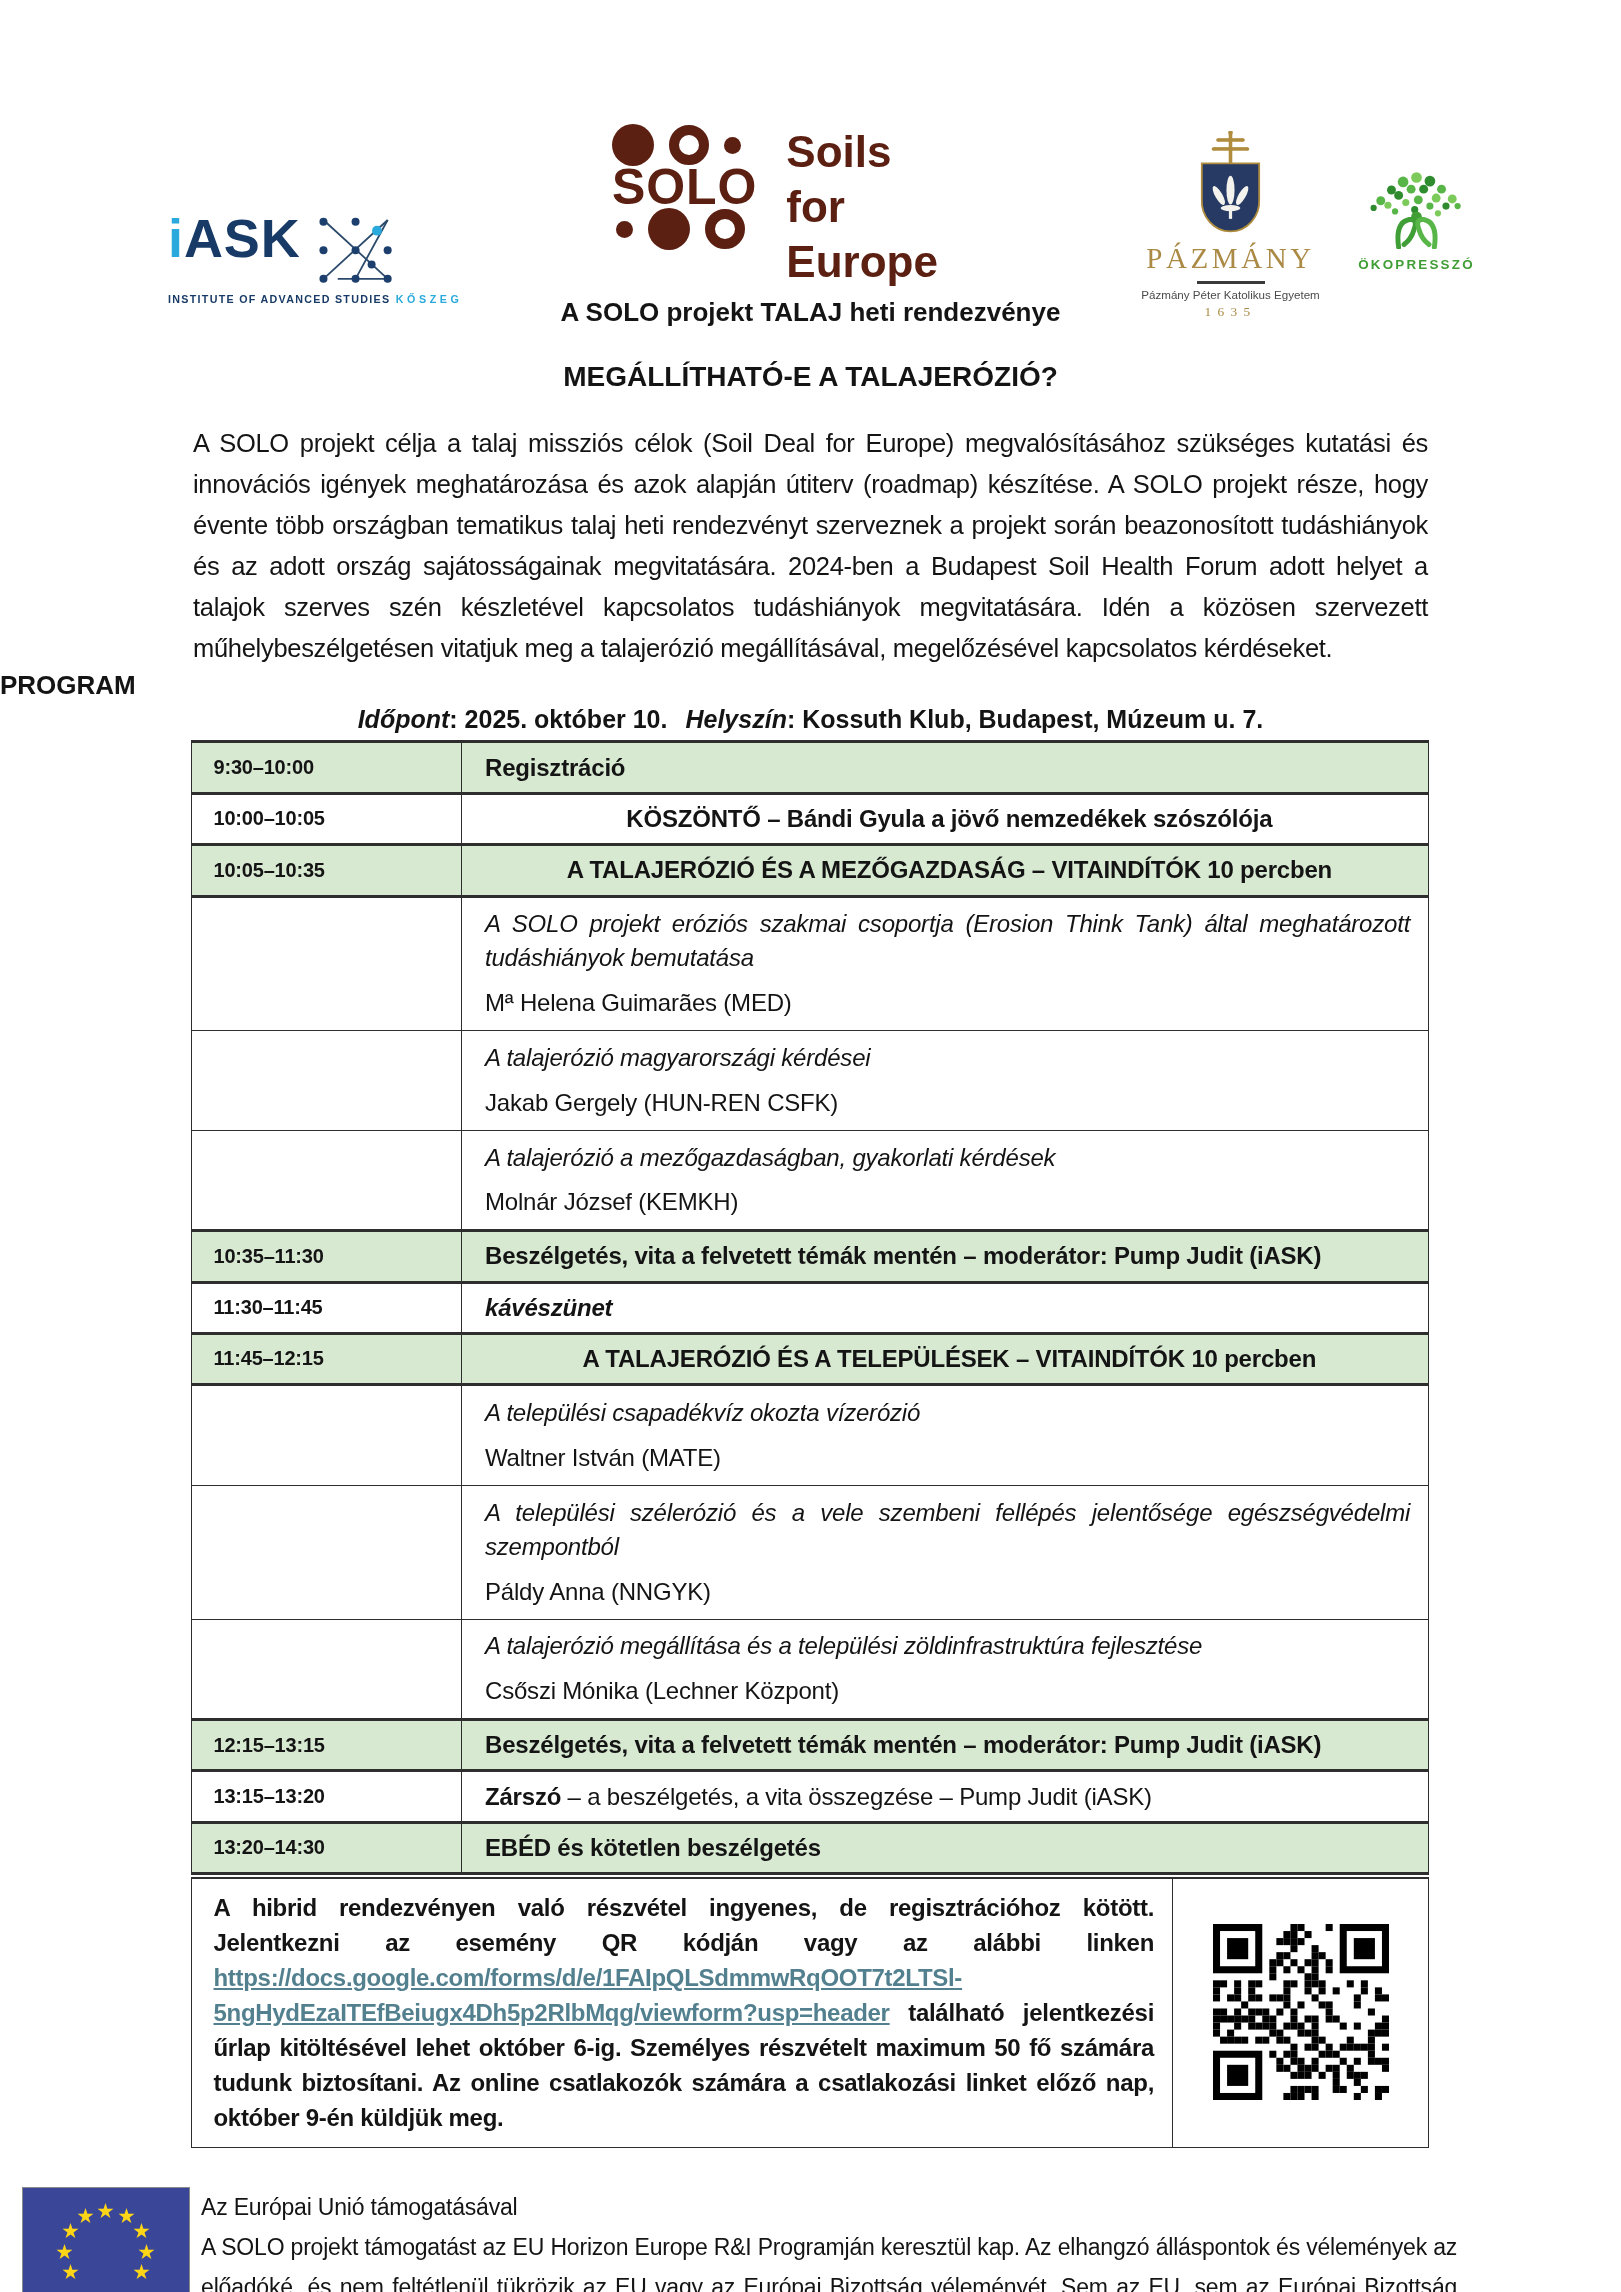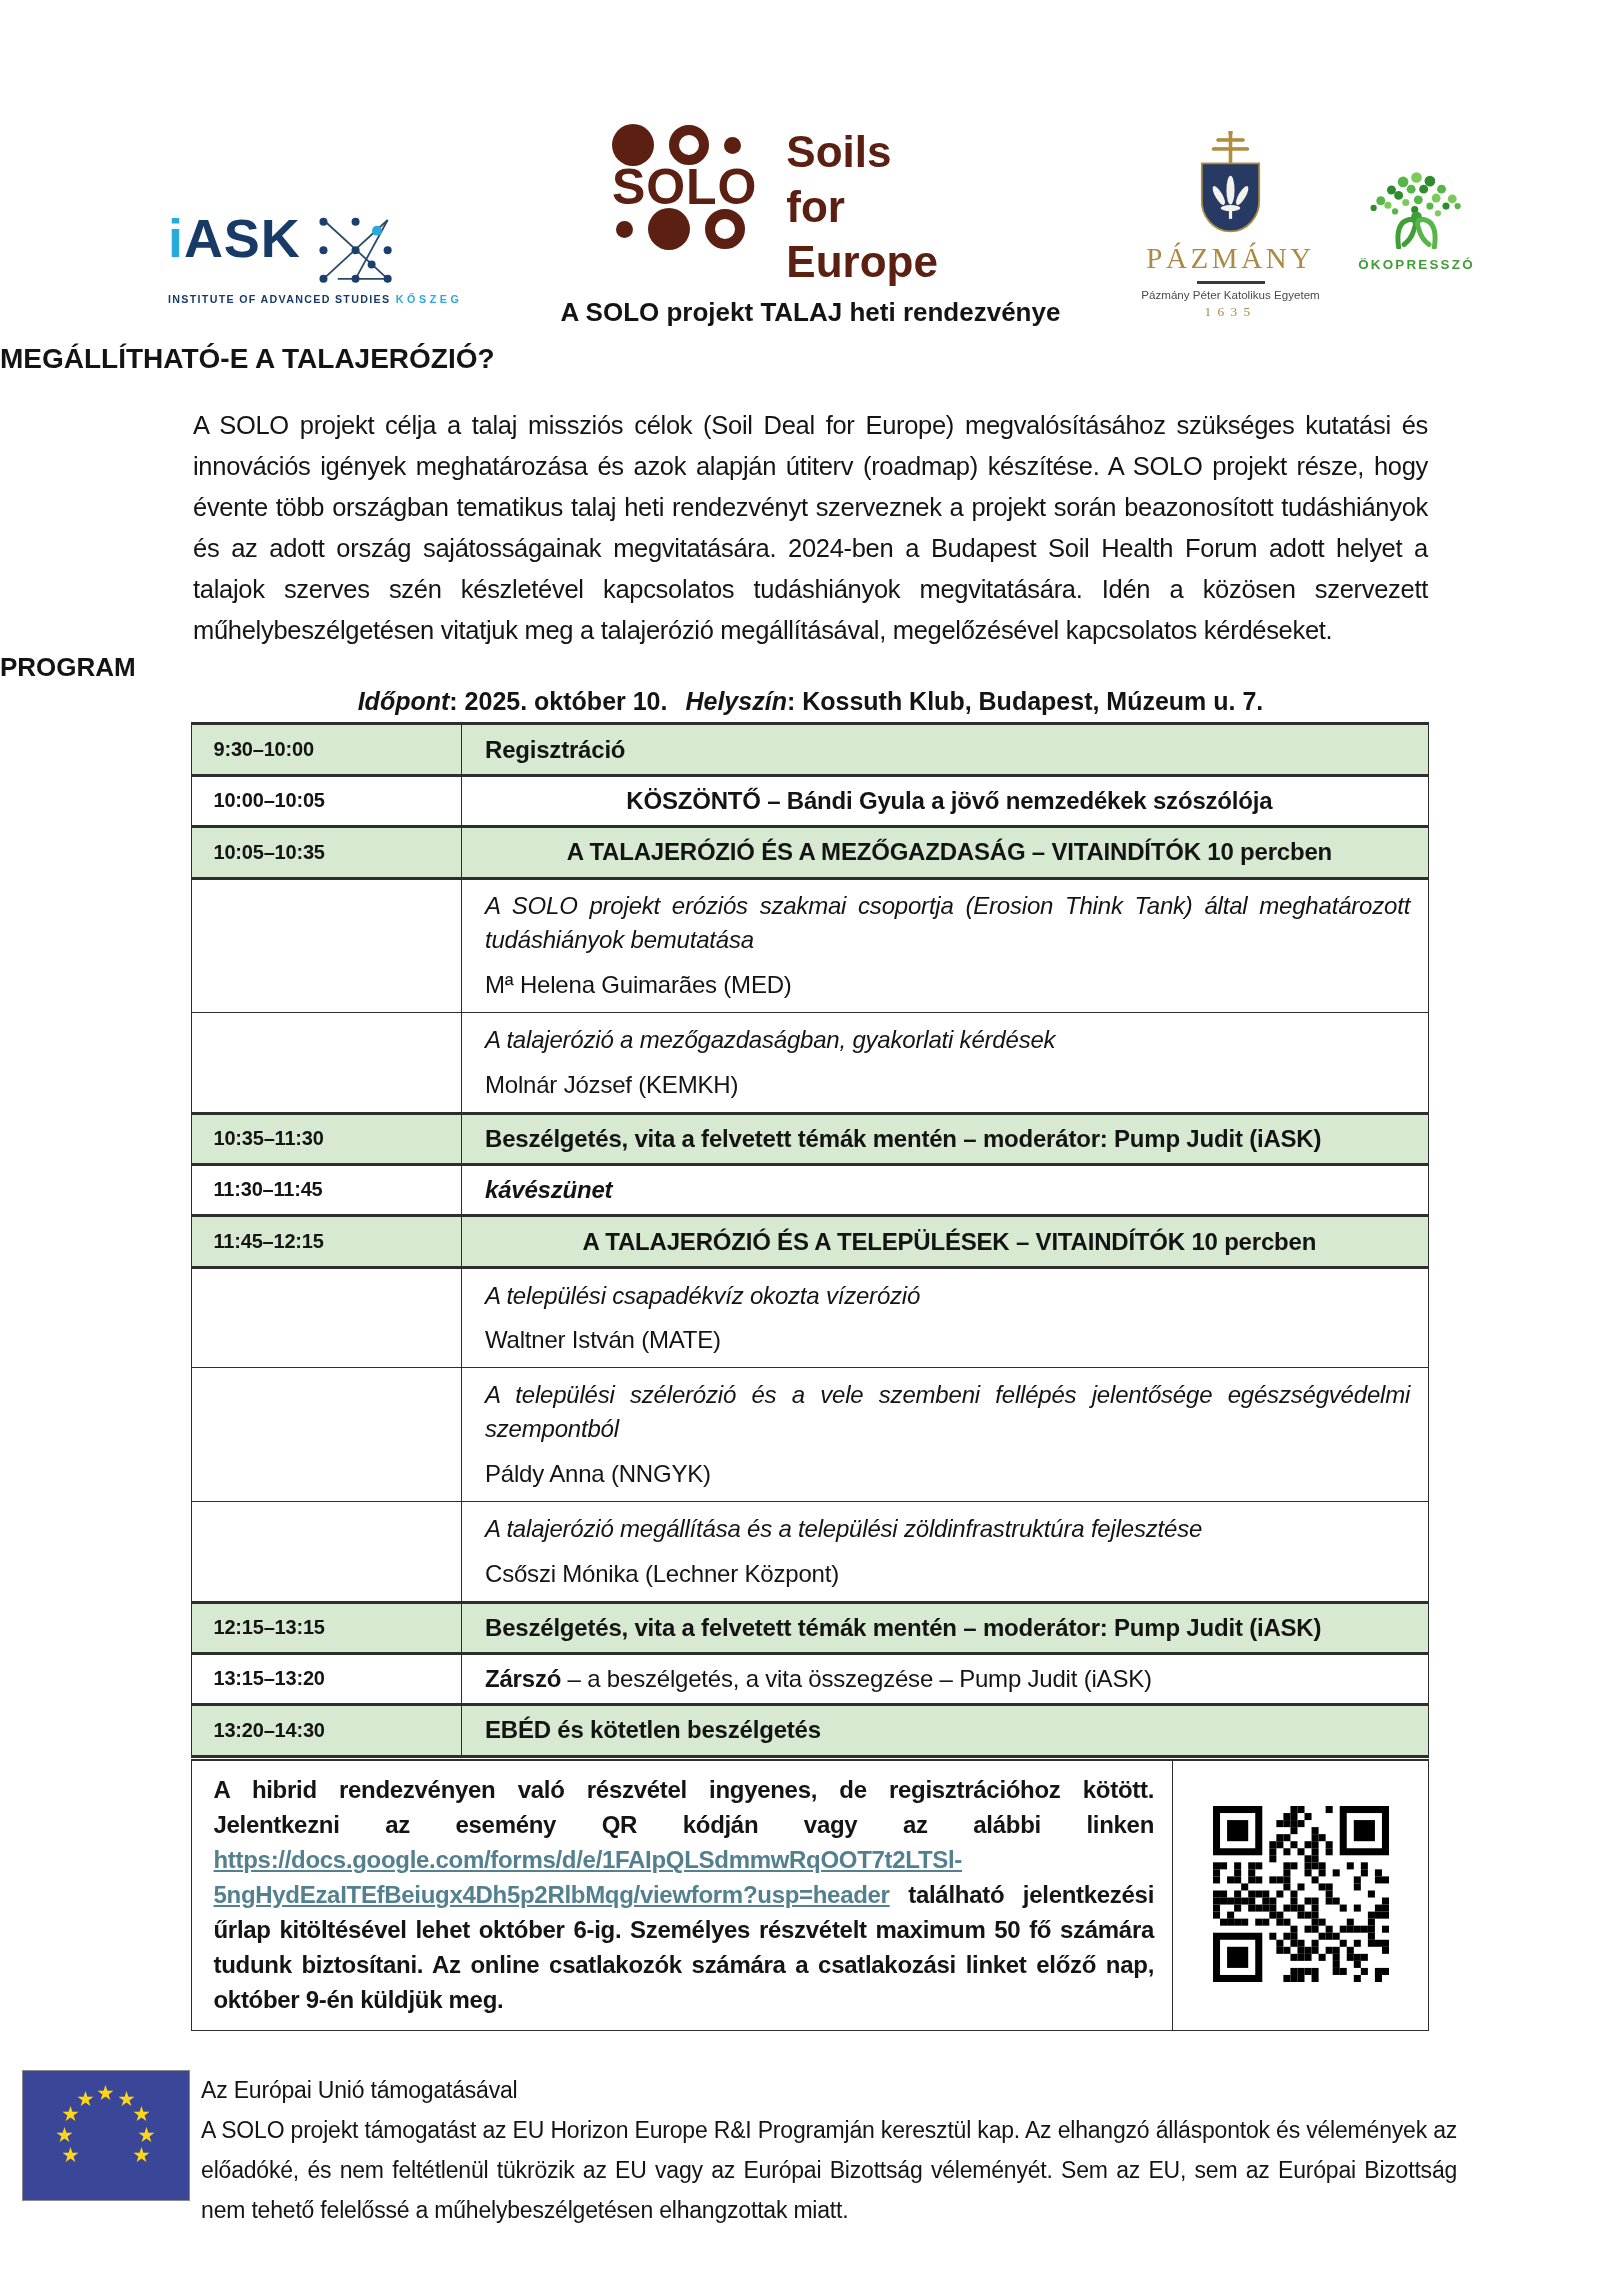--- a/index.html
+++ b/index.html
@@ -25,21 +25,21 @@
   .solo-tag{color:var(--solo_brown,#5b2012);font-size:44px;line-height:55px;font-weight:bold;}
   .pazmany{position:absolute;left:1123px;top:131px;width:215px;display:flex;flex-direction:column;align-items:center;}
   .paz-name{font-family:"Liberation Serif",serif;font-size:29px;color:var(--pazmany_gold,#ab8a45);letter-spacing:3.6px;margin-top:3.6px;}
   .paz-line{width:68px;border-top:3.6px solid #3a3a3a;margin:6.3px 0 4.5px;}
   .paz-sub{font-size:11.6px;color:#4a4a4a;white-space:nowrap;}
   .paz-year{font-family:"Liberation Serif",serif;font-size:13.4px;color:var(--pazmany_gold,#ab8a45);letter-spacing:6.3px;margin-top:2.7px;}
   .oko{position:absolute;left:1338px;top:165px;width:157px;display:flex;flex-direction:column;align-items:center;}
   .oko-word{font-size:13.4px;font-weight:bold;color:var(--oko_green,#3f9e35);letter-spacing:2.2px;margin-top:4.5px;white-space:nowrap;}
   
   .event-line{text-align:center;font-weight:bold;font-size:26px;}
-  .page-title{font-weight:bold;font-size:28px;margin:15px 0 0;}
+  .page-title{text-align:center;font-weight:bold;font-size:28px;margin:33px 0 0;}
   .intro{margin:29.6px 193px 0;font-size:25.5px;line-height:41px;text-align:justify;letter-spacing:-0.3px;}
   .program-heading{text-align:left;font-weight:bold;font-size:26px;margin-top:1px;}
   .program-meta{text-align:center;font-weight:bold;font-size:25px;margin-top:4.5px;}
   .mlabel{font-style:italic;}
   .mgap{display:inline-block;width:18px;}
   
   .program-table{margin:6.3px auto 0;margin-left:191px;width:1238px;border-collapse:collapse;
                  font-size:24px;table-layout:fixed;letter-spacing:-0.2px;}
   .program-table td{border:1.8px solid #2e2e2e;vertical-align:middle;padding:0;}
   .program-table .t{font-weight:bold;padding:7.2px 5.4px 7.2px 21.5px;font-size:20px;line-height:29.6px;}
@@ -216,20 +216,27 @@
       </tr>
       <tr class="green center">
         <td class="t">10:05–10:35</td>
         <td class="c">A TALAJERÓZIÓ ÉS A MEZŐGAZDASÁG – VITAINDÍTÓK 10 percben</td>
       </tr>
       <tr class="talk">
         <td class="t"></td>
         <td class="c">
           <div class="title">A SOLO projekt eróziós szakmai csoportja (Erosion Think Tank) által meghatározott tudáshiányok bemutatása</div>
           <div class="speaker">Mª Helena Guimarães (MED)</div>
+        </td>
+      </tr>
+      <tr class="talk">
+        <td class="t"></td>
+        <td class="c">
+          <div class="title">A talajerózió magyarországi kérdései</div>
+          <div class="speaker">Jakab Gergely (HUN-REN CSFK)</div>
         </td>
       </tr>
       <tr class="talk">
         <td class="t"></td>
         <td class="c">
           <div class="title">A talajerózió a mezőgazdaságban, gyakorlati kérdések</div>
           <div class="speaker">Molnár József (KEMKH)</div>
         </td>
       </tr>
       <tr class="green">

